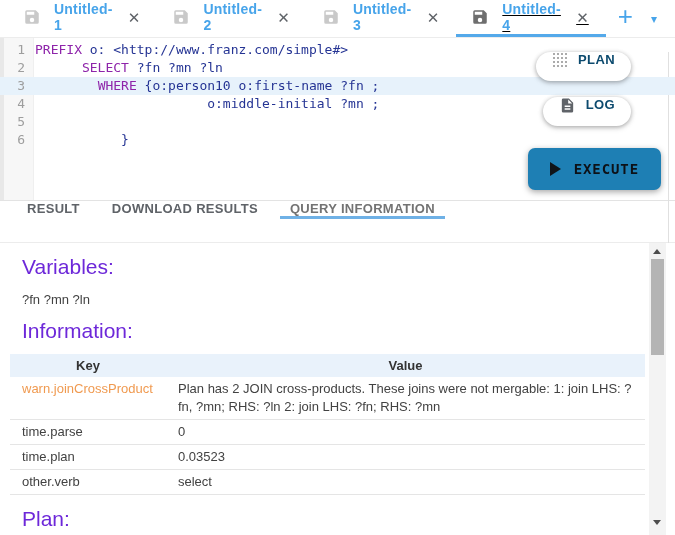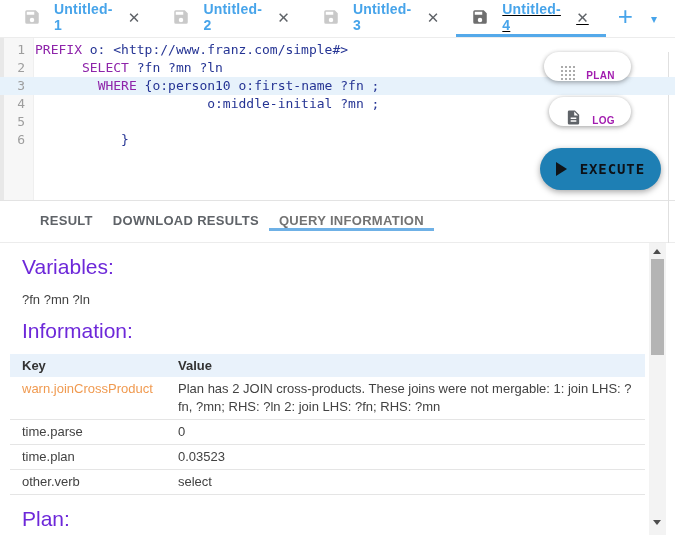--- a/index.html
+++ b/index.html
@@ -38,60 +38,60 @@
   .edge-line { position:absolute; right:6px; top:14px; width:1px; height:191px; background:#e0e0e0; }
   .code-rows { position:relative; padding-top:3px; }
   .crow { display:flex; height:18px; line-height:18px; }
   .crow.highlight { background:#e7f2fb; }
   .lnum { flex:0 0 35px; width:35px; text-align:right; padding-right:10px; color:#9e9e9e; }
   .ccode { white-space:pre; color:#253494; }
   .kw { color:#8e24aa; }
 
   
   .pill {
-    position:absolute; display:flex; align-items:flex-end; gap:10px;
+    position:absolute; display:flex; align-items:flex-start; gap:10px;
     background:#fff; height:29px; padding:0 16px; border-radius:16px;
     box-shadow:0 1px 4px rgba(0,0,0,.28), 0 2px 6px rgba(0,0,0,.12);
-    color:#a21caf; font-family:"Liberation Sans",sans-serif;
-    font-size:10px; font-weight:bold; letter-spacing:.4px; cursor:pointer;
+    color:#0c4a6e; font-family:"Liberation Sans",sans-serif;
+    font-size:13px; font-weight:bold; letter-spacing:.4px; cursor:pointer;
   }
   .btn-plan { top:14px; right:44px; }
   .btn-log  { top:59px; right:44px; }
   .btn-exec {
     position:absolute; top:110px; right:14px;
     display:flex; align-items:center; gap:13px;
-    background:#1e7fb4; height:42px; padding:0 16px; border-radius:21px;
+    background:#1e7fb4; height:42px; padding:0 22px; border-radius:7px;
     box-shadow:0 2px 6px rgba(0,0,0,.35);
     color:#0d1117; font-size:14px; font-weight:bold; letter-spacing:.9px; cursor:pointer;
   }
   .play-icon { width:0; height:0; border-left:11px solid #101418; border-top:7px solid transparent; border-bottom:7px solid transparent; }
   .grain-icon, .doc-icon { display:flex; }
 
   
   .results-tabbar {
-    height:43px; display:flex; align-items:center; padding-left:30px;
+    height:43px; display:flex; align-items:flex-start; gap:12px; padding-left:17px;
     border-top:1px solid #e3e3e3; border-bottom:1px solid #ececec; background:#fff;
   }
   .rtab {
     display:flex; align-items:center; padding:0 10px;
     font-size:13px; font-weight:bold; letter-spacing:.3px;
     color:#5f6368; border-bottom:3px solid transparent; cursor:pointer;
   }
   .rtab.active { color:#737373; border-bottom-color:#6fb1e6; }
 
   
   .results { position:absolute; top:243px; left:0; right:26px; bottom:0; overflow:hidden; }
   .rheading { font-size:21px; font-weight:400; color:#6d28d9; margin:12px 0 0 22px; }
   .vars-value { font-size:13px; color:#424242; margin:13px 0 0 22px; }
   .info-table {
     margin:11px 0 0 10px; width:635px; border-collapse:collapse; table-layout:fixed;
     font-size:13px;
   }
   .info-table th {
-    background:#e9f2fb; text-align:left; font-weight:bold; color:#333;
+    background:#e9f2fb; text-align:center; font-weight:bold; color:#333;
     padding:4px 12px; line-height:15px;
   }
   .info-table th.key-col { width:156px; }
   .info-table td {
     padding:3px 12px; color:#424242; border-bottom:1px solid #e5e5e5;
     vertical-align:top; line-height:18px;
   }
   td.key-cell.warn { color:#f09a50; }
 
   

